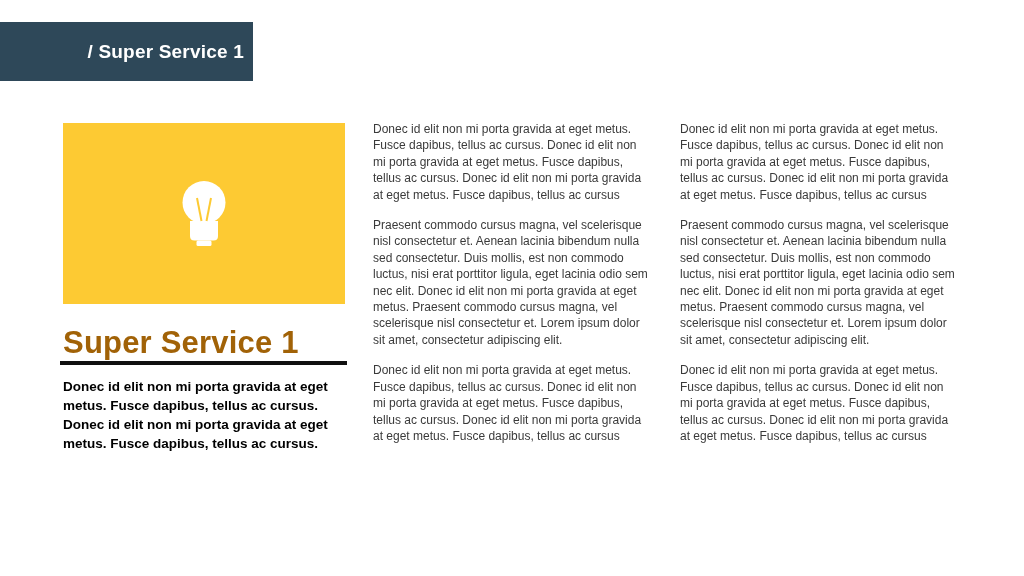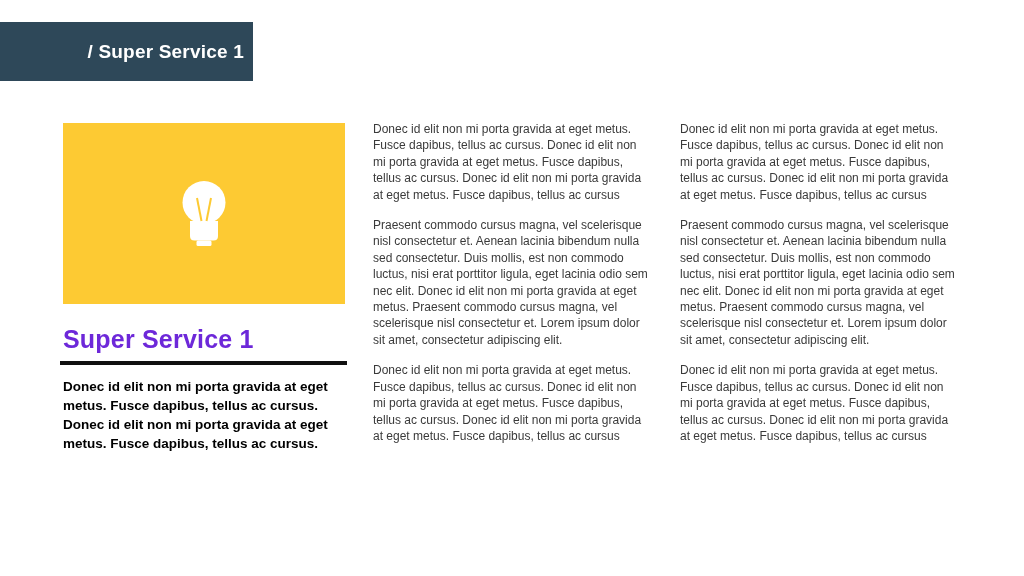--- a/index.html
+++ b/index.html
@@ -42,23 +42,23 @@
   .feature-box svg {
     position: absolute;
     left: 50%; top: 50%;
     transform: translate(-50%, -50%);
   }
 
   
   .feature-title {
     position: absolute;
     left: 63px; top: 325px;
-    font-size: 25px;
+    font-size: 31px;
     font-weight: bold;
-    color: #6d28d9;
+    color: #a16207;
     letter-spacing: 0.2px;
   }
   .divider {
     position: absolute;
     left: 60px; top: 361px;
     width: 287px; height: 4px;
     background: #101010;
   }
   .intro-text {
     position: absolute;

